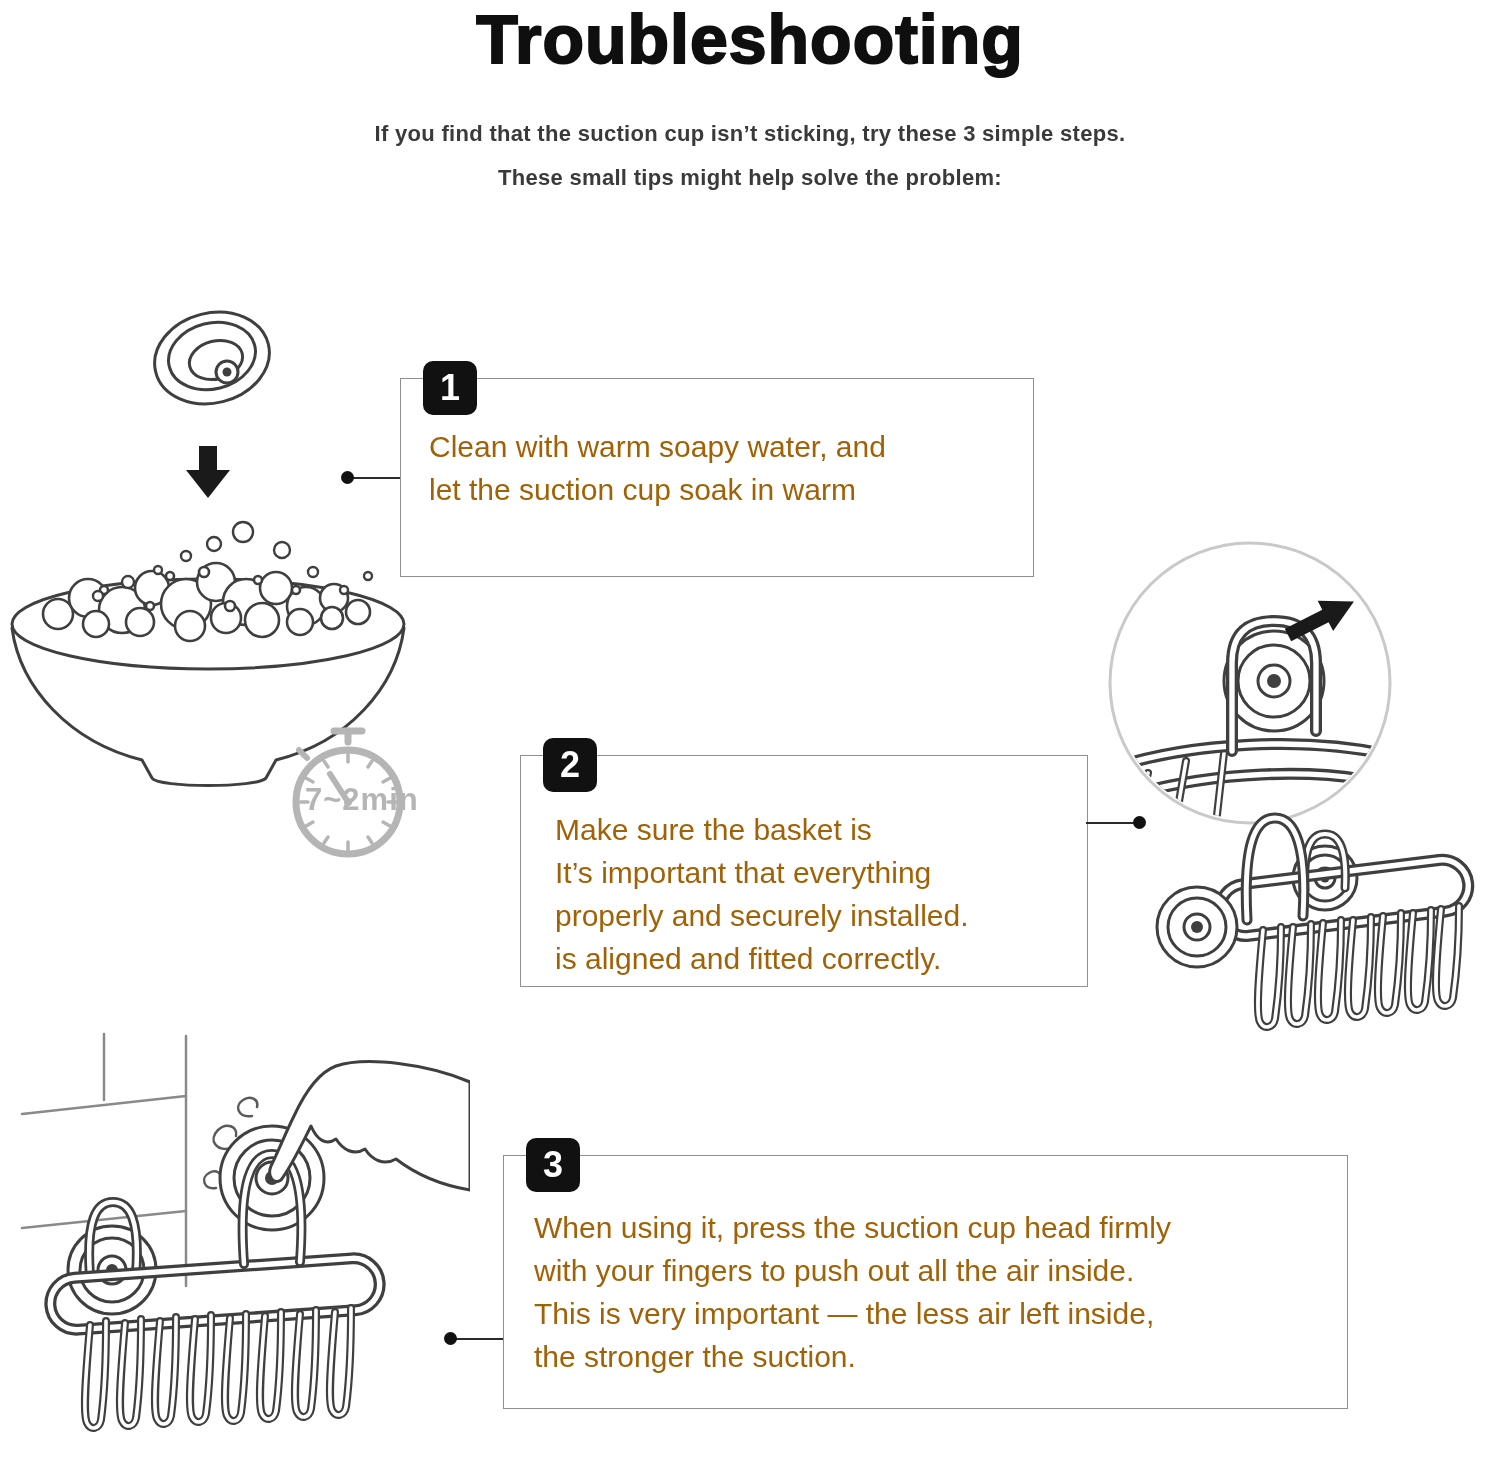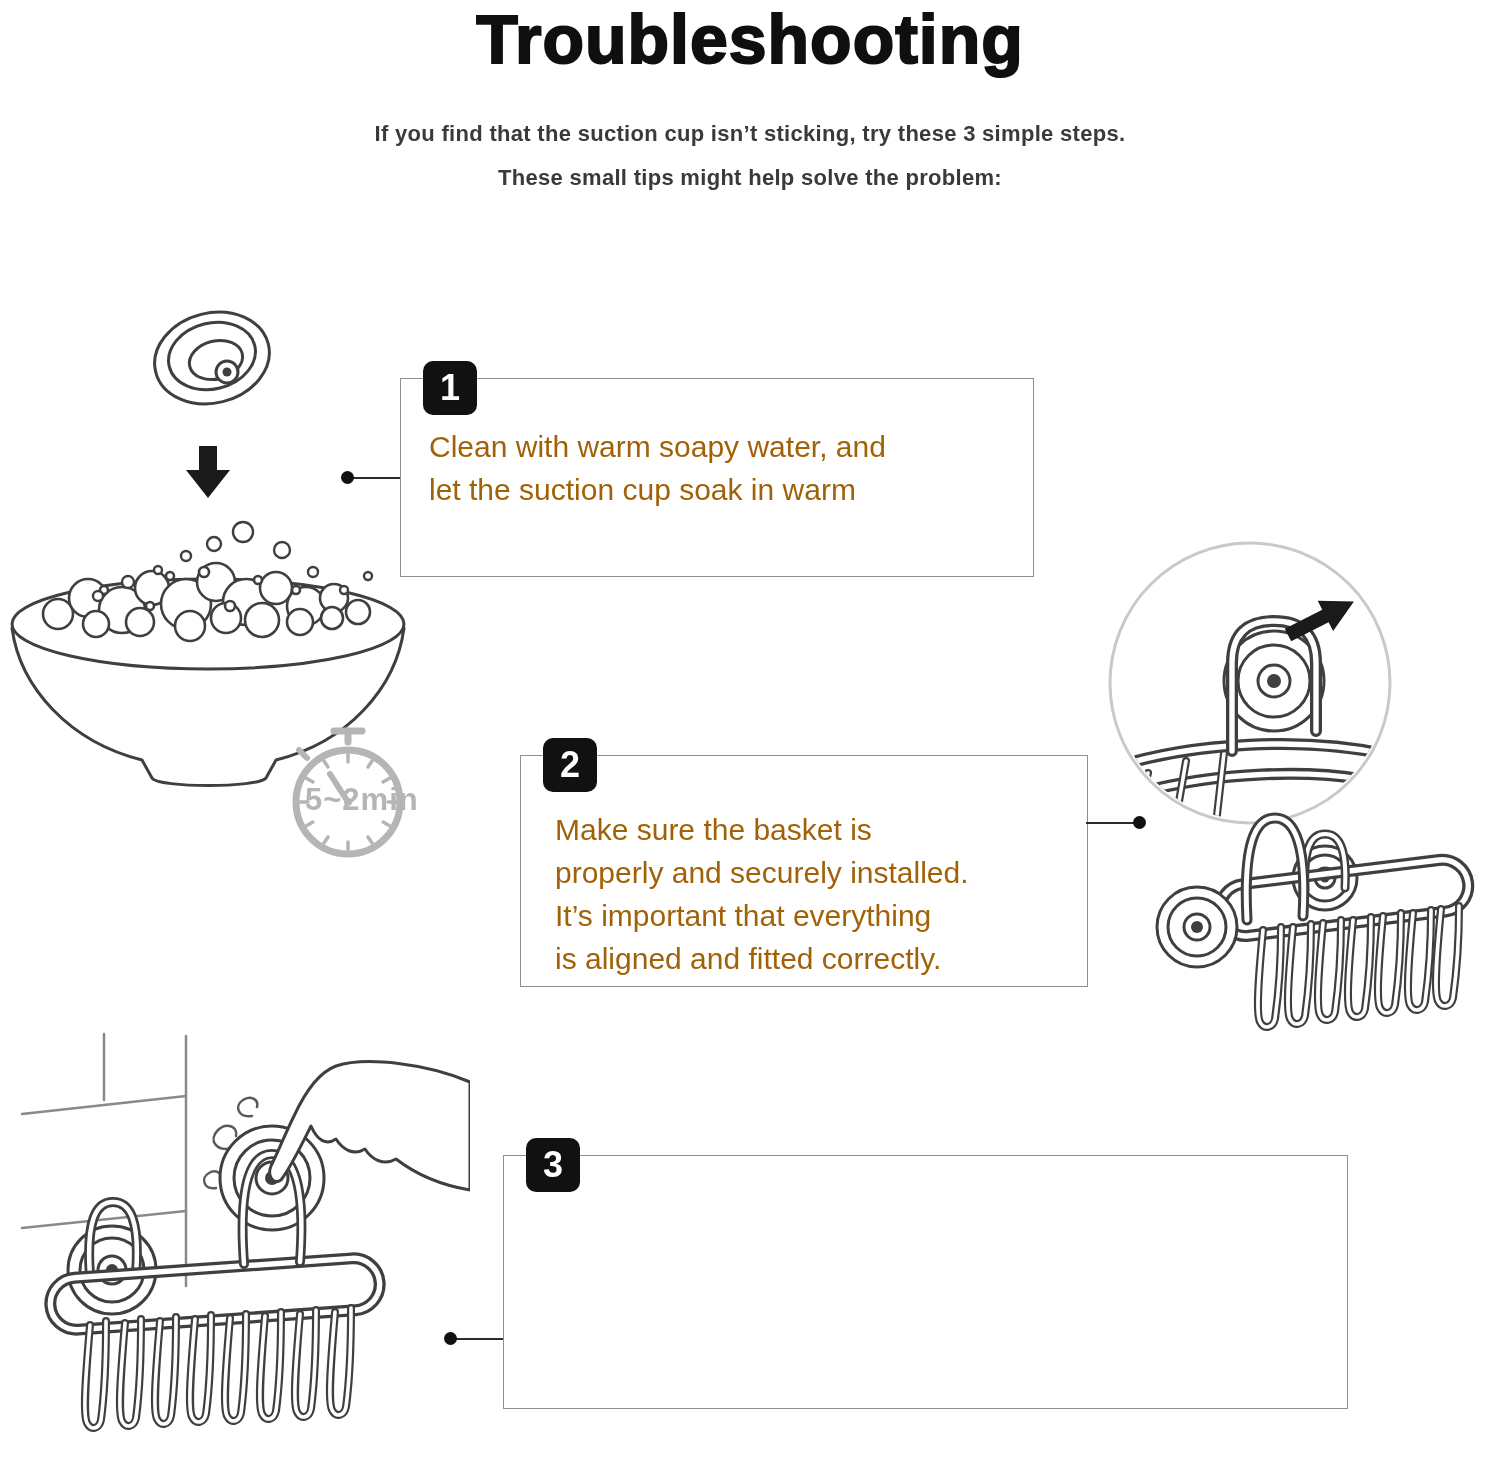--- a/index.html
+++ b/index.html
@@ -68,30 +68,36 @@
       <div>let the suction cup soak in warm</div>
     </div>
   </div>
   <div class="connector c1"></div>
   <div class="dot d1"></div>
 
   <div class="step-box box2">
     <div class="badge">2</div>
     <div class="step-text">
       <div>Make sure the basket is</div>
+      <div>It’s important that everything</div>
       <div>properly and securely installed.</div>
-      <div>It’s important that everything</div>
       <div>is aligned and fitted correctly.</div>
     </div>
   </div>
   <div class="connector c2"></div>
   <div class="dot d2"></div>
 
   <div class="step-box box3">
     <div class="badge">3</div>
+    <div class="step-text">
+      <div>When using it, press the suction cup head firmly</div>
+      <div>with your fingers to push out all the air inside.</div>
+      <div>This is very important — the less air left inside,</div>
+      <div>the stronger the suction.</div>
+    </div>
   </div>
   <div class="connector c3"></div>
   <div class="dot d3"></div>
 
   <svg id="ill-cup" class="illus" width="150" height="120" viewBox="0 0 150 120">
     <g fill="#fff" stroke="#3f3f3f" stroke-width="3">
       <ellipse cx="72" cy="56" rx="58" ry="45" transform="rotate(-14 72 56)"></ellipse>
       <ellipse cx="72" cy="54" rx="44" ry="33" transform="rotate(-14 72 54)"></ellipse>
       <ellipse cx="76" cy="58" rx="27" ry="19" transform="rotate(-14 76 58)"></ellipse>
       <circle cx="87" cy="70" r="11"></circle>
@@ -166,21 +172,21 @@
           <line x1="50" y1="115" x2="46" y2="121"></line>
         <line x1="35" y1="100" x2="28" y2="104"></line>
           <line x1="30" y1="80" x2="22" y2="80"></line>
         <line x1="35" y1="60" x2="28" y2="56"></line>
           <line x1="50" y1="45" x2="46" y2="39"></line>
       </g>
       <line x1="70" y1="80" x2="52" y2="52" stroke-width="6"></line>
       <circle cx="70" cy="80" r="4" fill="#b5b5b5" stroke="none"></circle>
     </g>
   </svg>
-  <div class="timer-label">5~2min</div>
+  <div class="timer-label">7~2min</div>
 
   <svg id="ill-mag" class="illus" width="345" height="300" viewBox="0 0 345 300">
     <defs>
         <clipPath id="magclip">
           <circle cx="172" cy="148" r="137"></circle>
         </clipPath>
       </defs>
     <circle cx="172" cy="148" r="140" fill="#fff" stroke="#c9c9c9" stroke-width="3"></circle>
     <g clip-path="url(#magclip)" fill="none" stroke-linecap="round">
       <path class="tube" d="M 28,268 C 120,236 250,228 332,256" stroke="#3f3f3f" stroke-width="12"></path>

